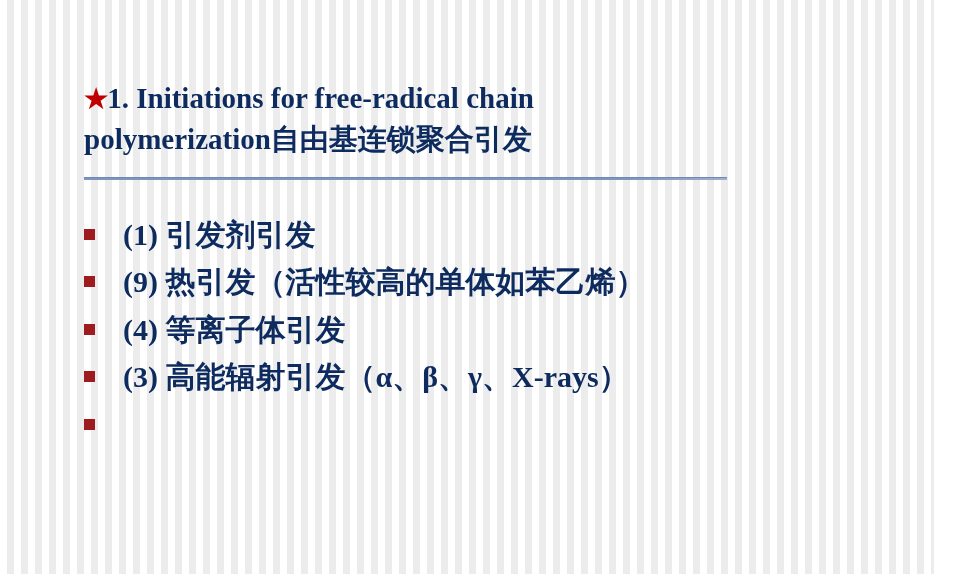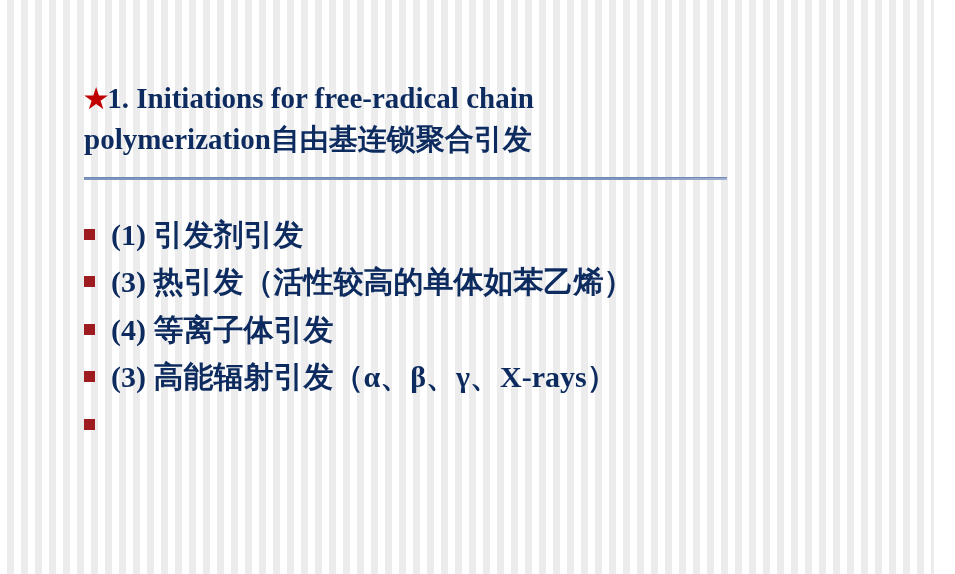--- a/index.html
+++ b/index.html
@@ -69,20 +69,21 @@
     width: 820px;
     list-style: none;
     margin: 0;
     padding: 0;
   }
   .bullet-item {
     display: flex;
     align-items: flex-start;
     margin-bottom: 9px;
     color: #0d2b5e;
+    gap: 12px;
   }
   .bullet-marker {
     flex: 0 0 auto;
     width: 11px;
     height: 11px;
     background-color: #9e1b20;
     margin-top: 13px;
     margin-right: 16px;
   }
   .bullet-text {
@@ -108,21 +109,21 @@
 
   <div class="title-rule"></div>
 
   <ul class="bullet-list">
     <li class="bullet-item">
       <span class="bullet-marker"></span>
       <span class="bullet-text">(1) 引发剂引发</span>
     </li>
     <li class="bullet-item">
       <span class="bullet-marker"></span>
-      <span class="bullet-text">(3) 热引发（活性较高的单体如苯乙烯）</span>
+      <span class="bullet-text">(9) 热引发（活性较高的单体如苯乙烯）</span>
     </li>
     <li class="bullet-item">
       <span class="bullet-marker"></span>
       <span class="bullet-text">(4) 等离子体引发</span>
     </li>
     <li class="bullet-item">
       <span class="bullet-marker"></span>
       <span class="bullet-text">(3) 高能辐射引发（α、β、γ、X-rays）</span>
     </li>
     <li class="bullet-item">

